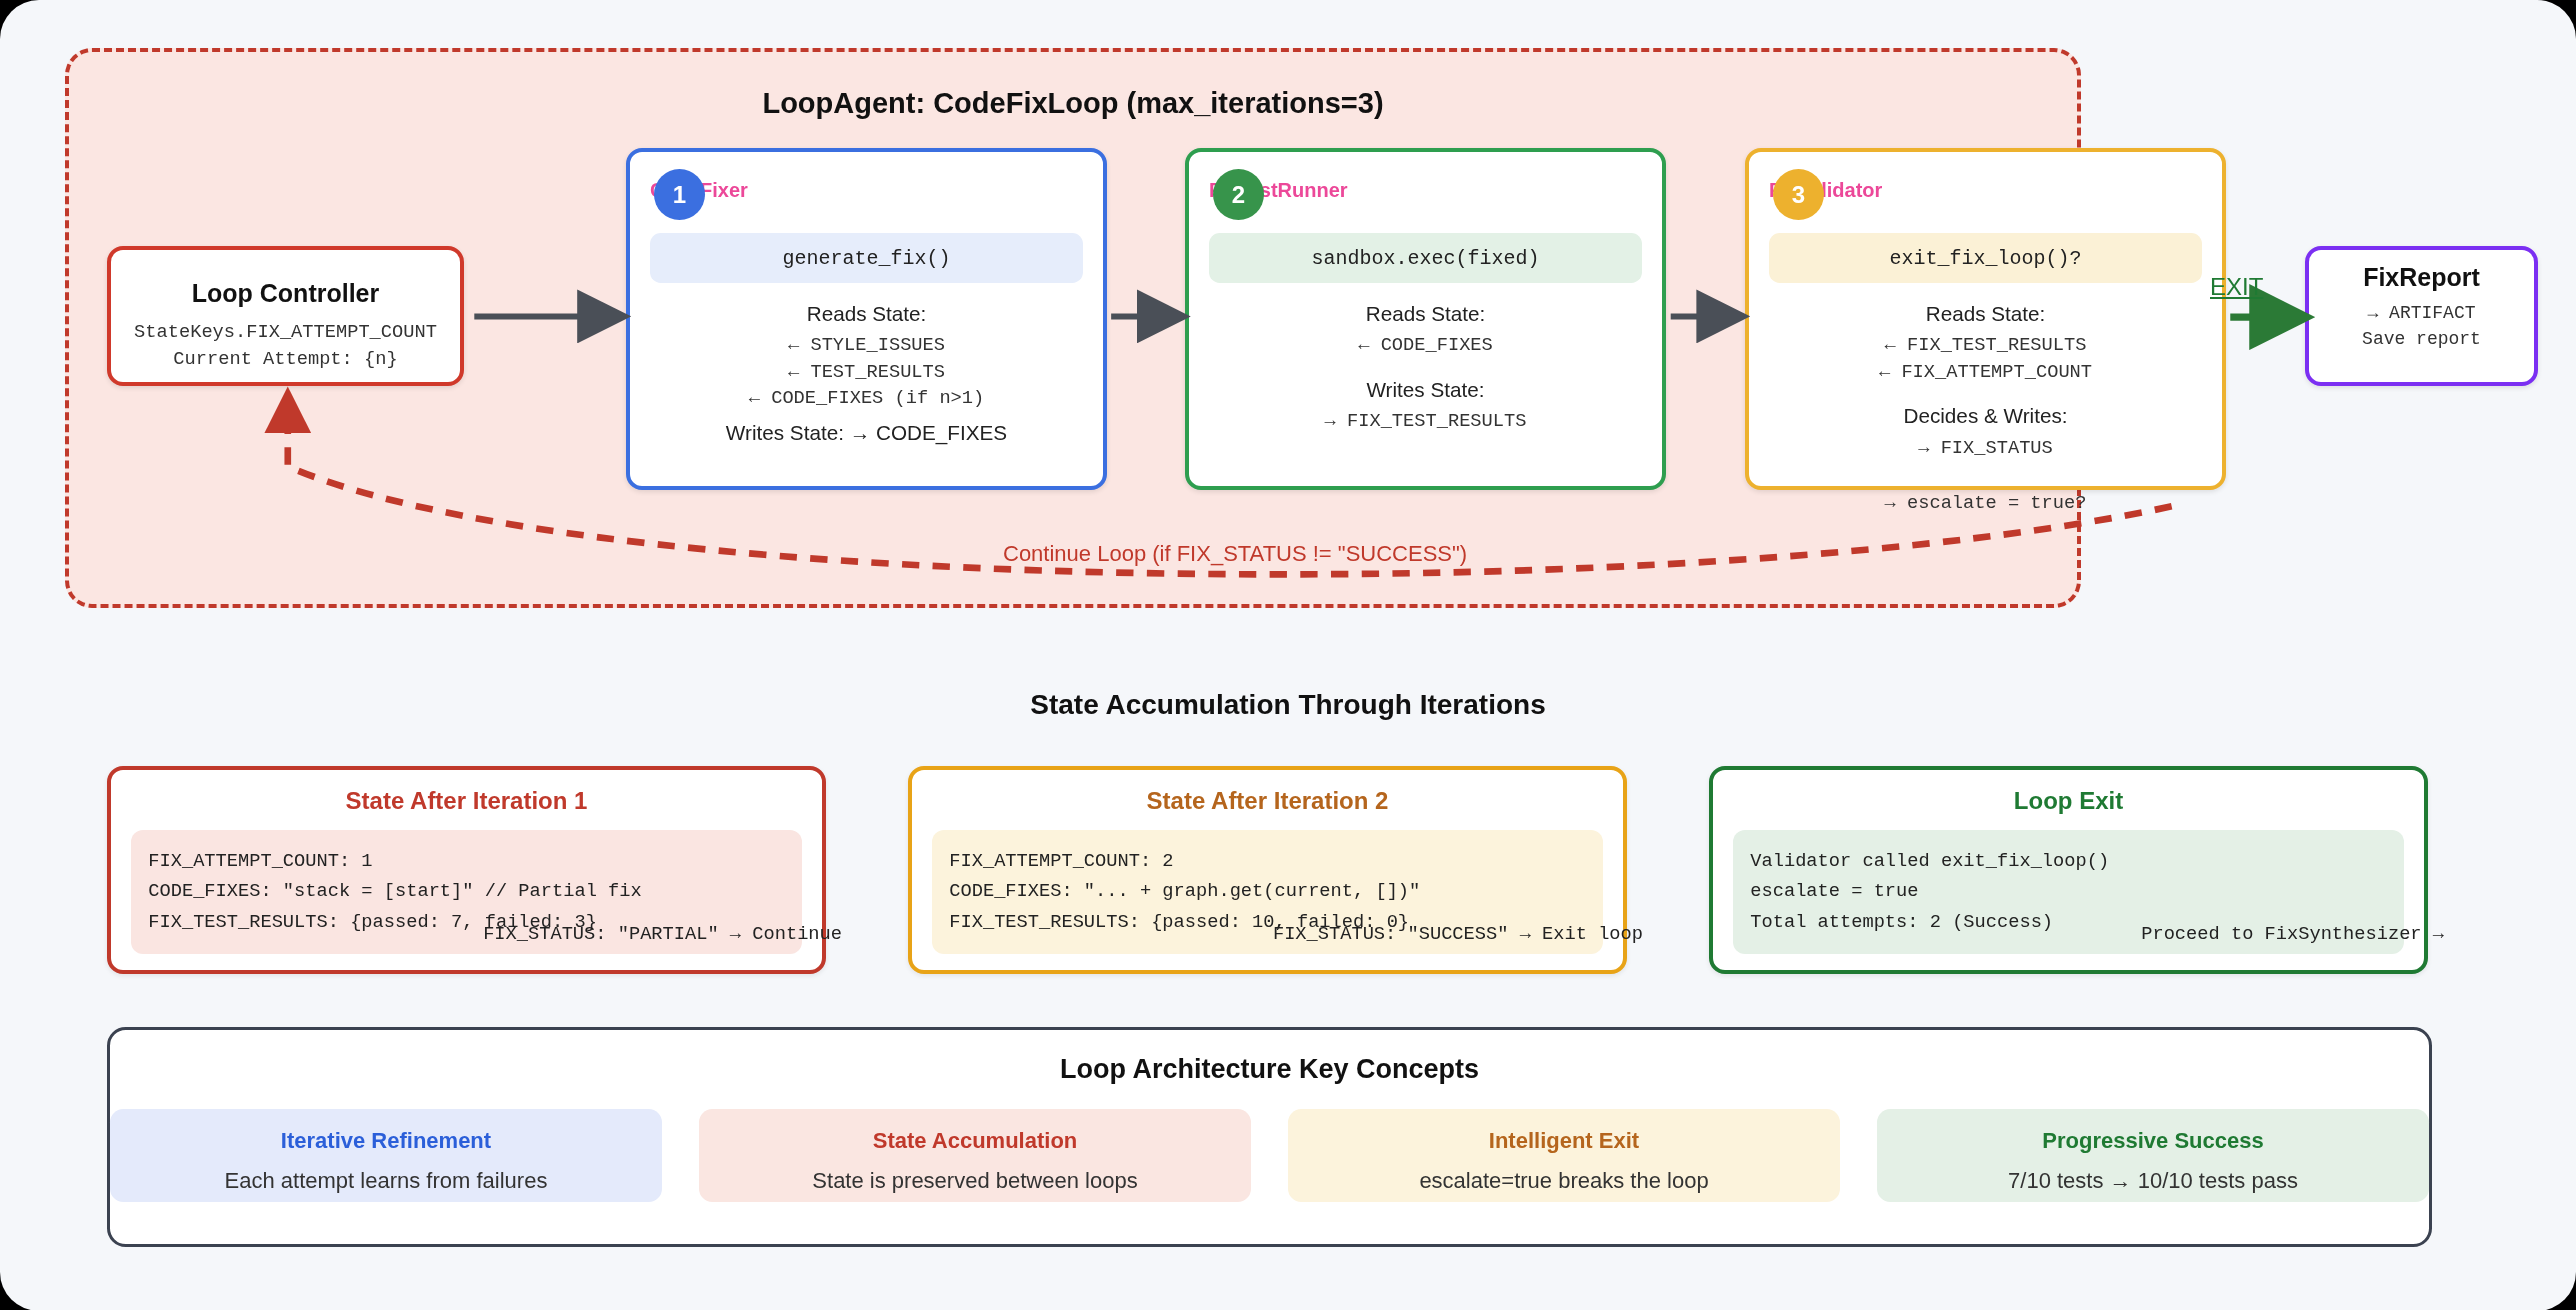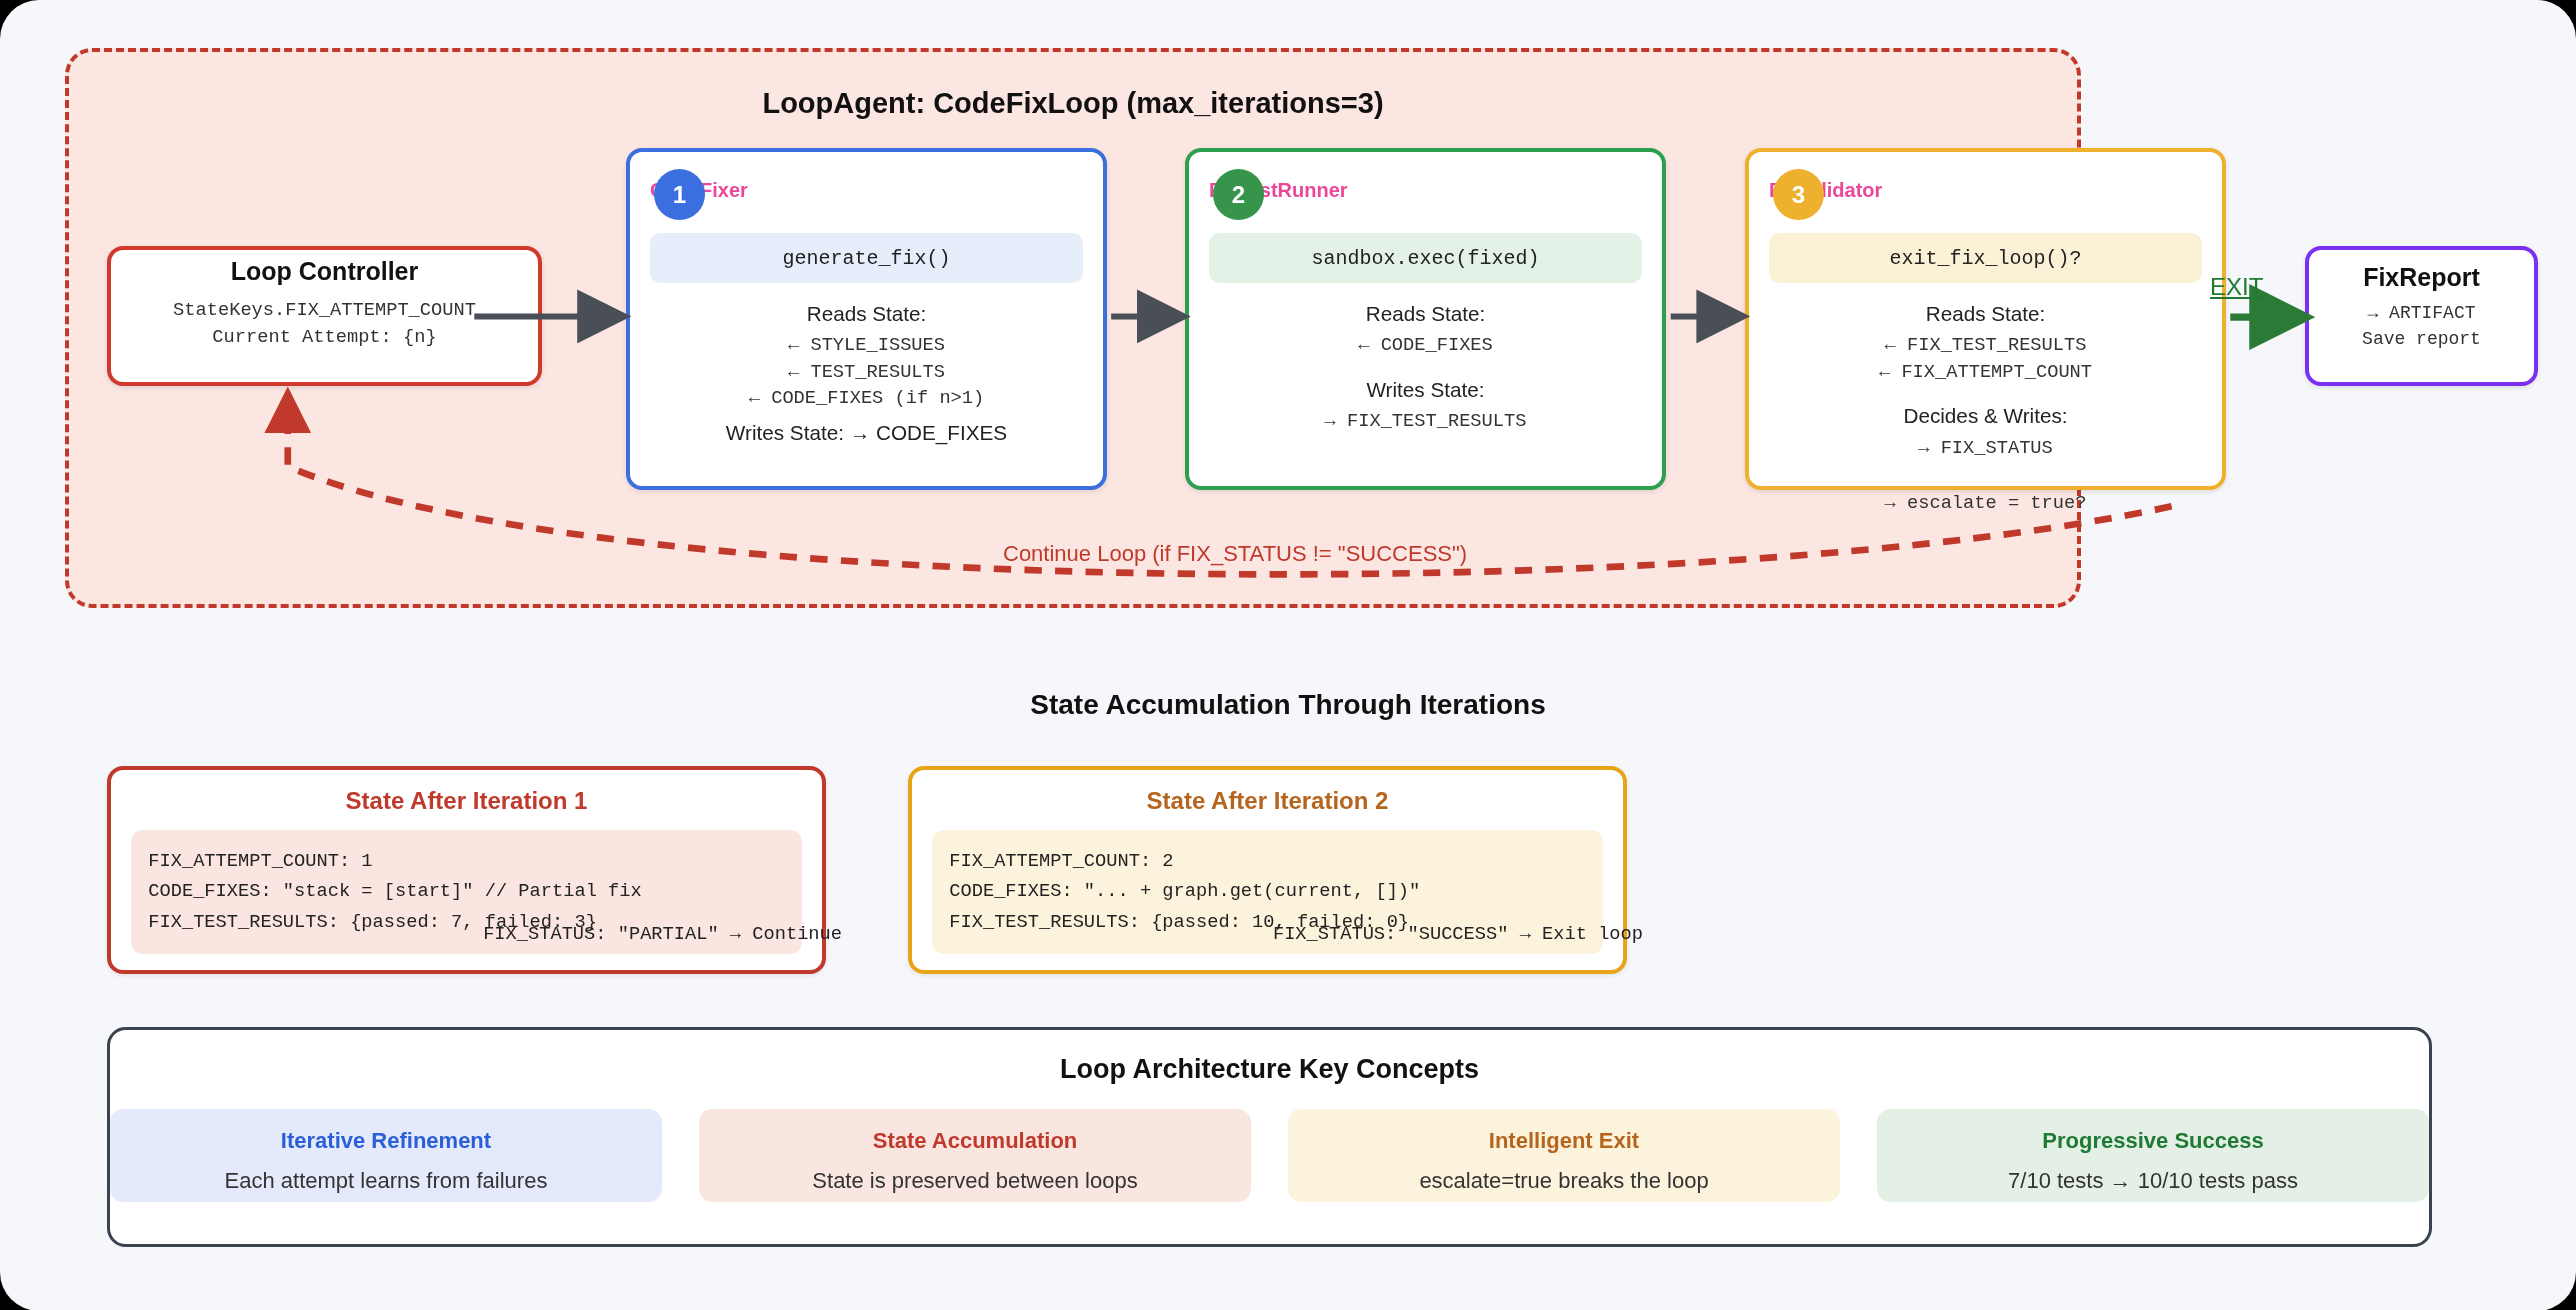--- a/index.html
+++ b/index.html
@@ -49,24 +49,24 @@
     position: absolute;
     background: #ffffff;
     border-radius: 16px;
     box-sizing: border-box;
     box-shadow: 0 2px 5.3px rgba(0,0,0,0.10);
   }
 
   .ctrl-card {
     left: 107px;
     top: 246px;
-    width: 435px;
+    width: 357px;
     height: 140px;
     border: 4px solid #d0392b;
-    padding-top: 7px;
+    padding-top: 29px;
   }
   .ctrl-title {
     text-align: center;
     font-size: 25px;
     font-weight: bold;
     color: #111;
     margin-bottom: 10.7px;
   }
   .mono {
     font-family: "Liberation Mono", monospace;
@@ -414,20 +414,29 @@
   <div class="state-card sc-2">
     <div class="sc-title t-amber">State After Iteration 2</div>
     <div class="sc-body b-amber mono">
       <div>FIX_ATTEMPT_COUNT: 2</div>
       <div>CODE_FIXES: "... + graph.get(current, [])"</div>
       <div>FIX_TEST_RESULTS: {passed: 10, failed: 0}</div>
     </div>
     <div class="sc-foot mono">FIX_STATUS: "SUCCESS" → Exit loop</div>
   </div>
 
+  <div class="state-card sc-3">
+    <div class="sc-title t-green">Loop Exit</div>
+    <div class="sc-body b-green mono">
+      <div>Validator called exit_fix_loop()</div>
+      <div>escalate = true</div>
+      <div>Total attempts: 2 (Success)</div>
+    </div>
+    <div class="sc-foot mono">Proceed to FixSynthesizer →</div>
+  </div>
 
   <div class="concepts">
     <div class="concepts-title">Loop Architecture Key Concepts</div>
     <div class="concept-row">
       <div class="concept c-blue">
         <div class="concept-title ct-blue">Iterative Refinement</div>
         <div class="concept-desc">Each attempt learns from failures</div>
       </div>
       <div class="concept c-red">
         <div class="concept-title ct-red">State Accumulation</div>

